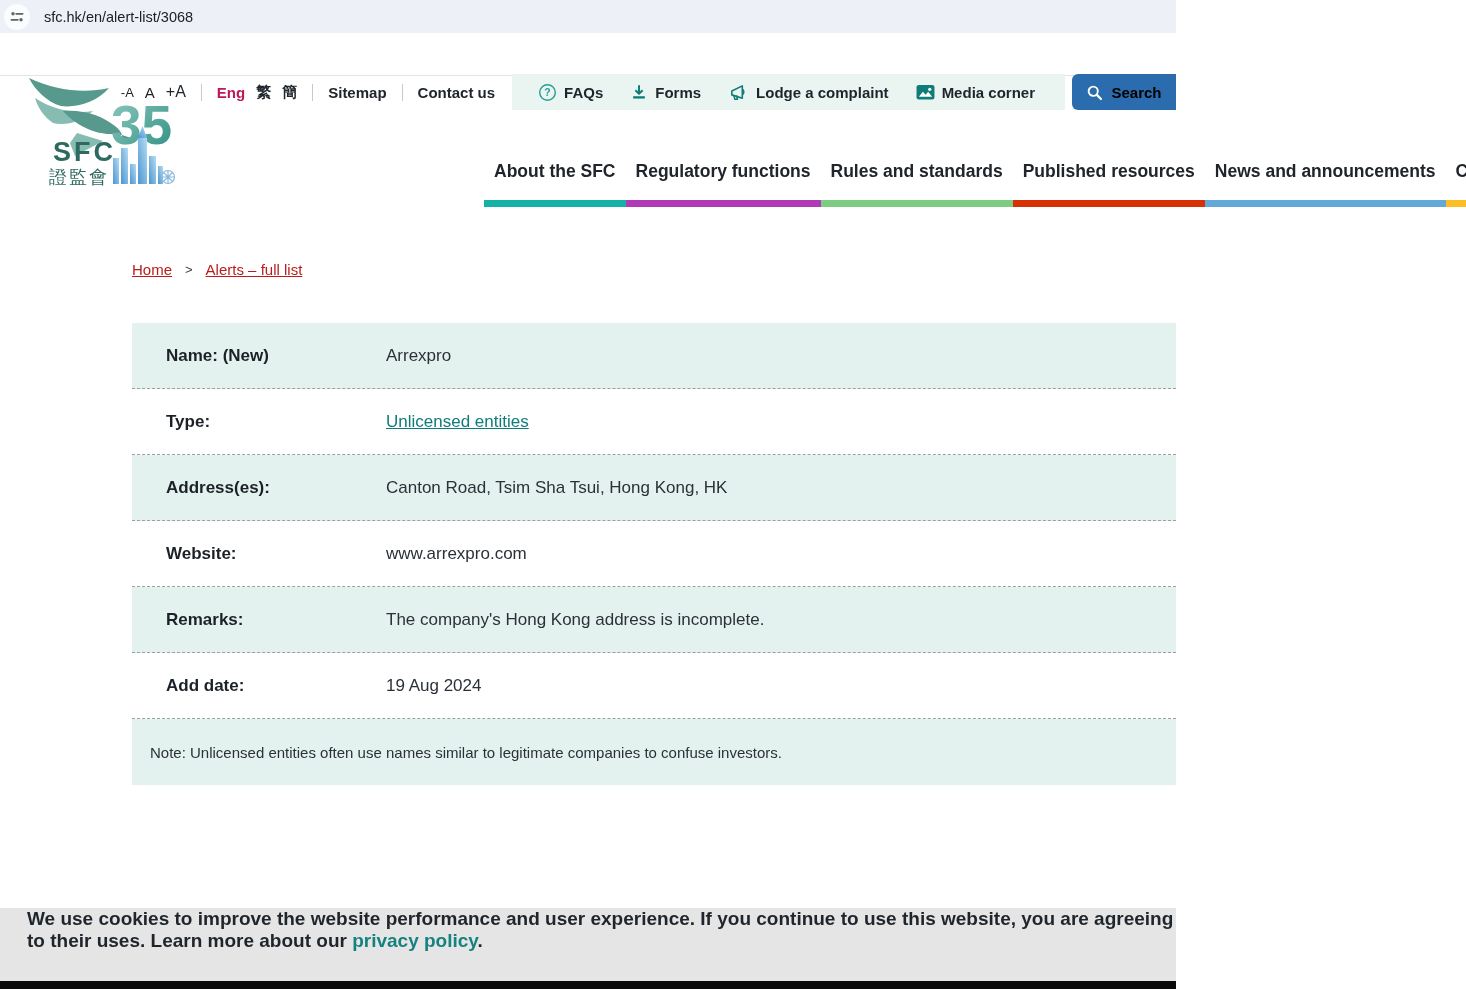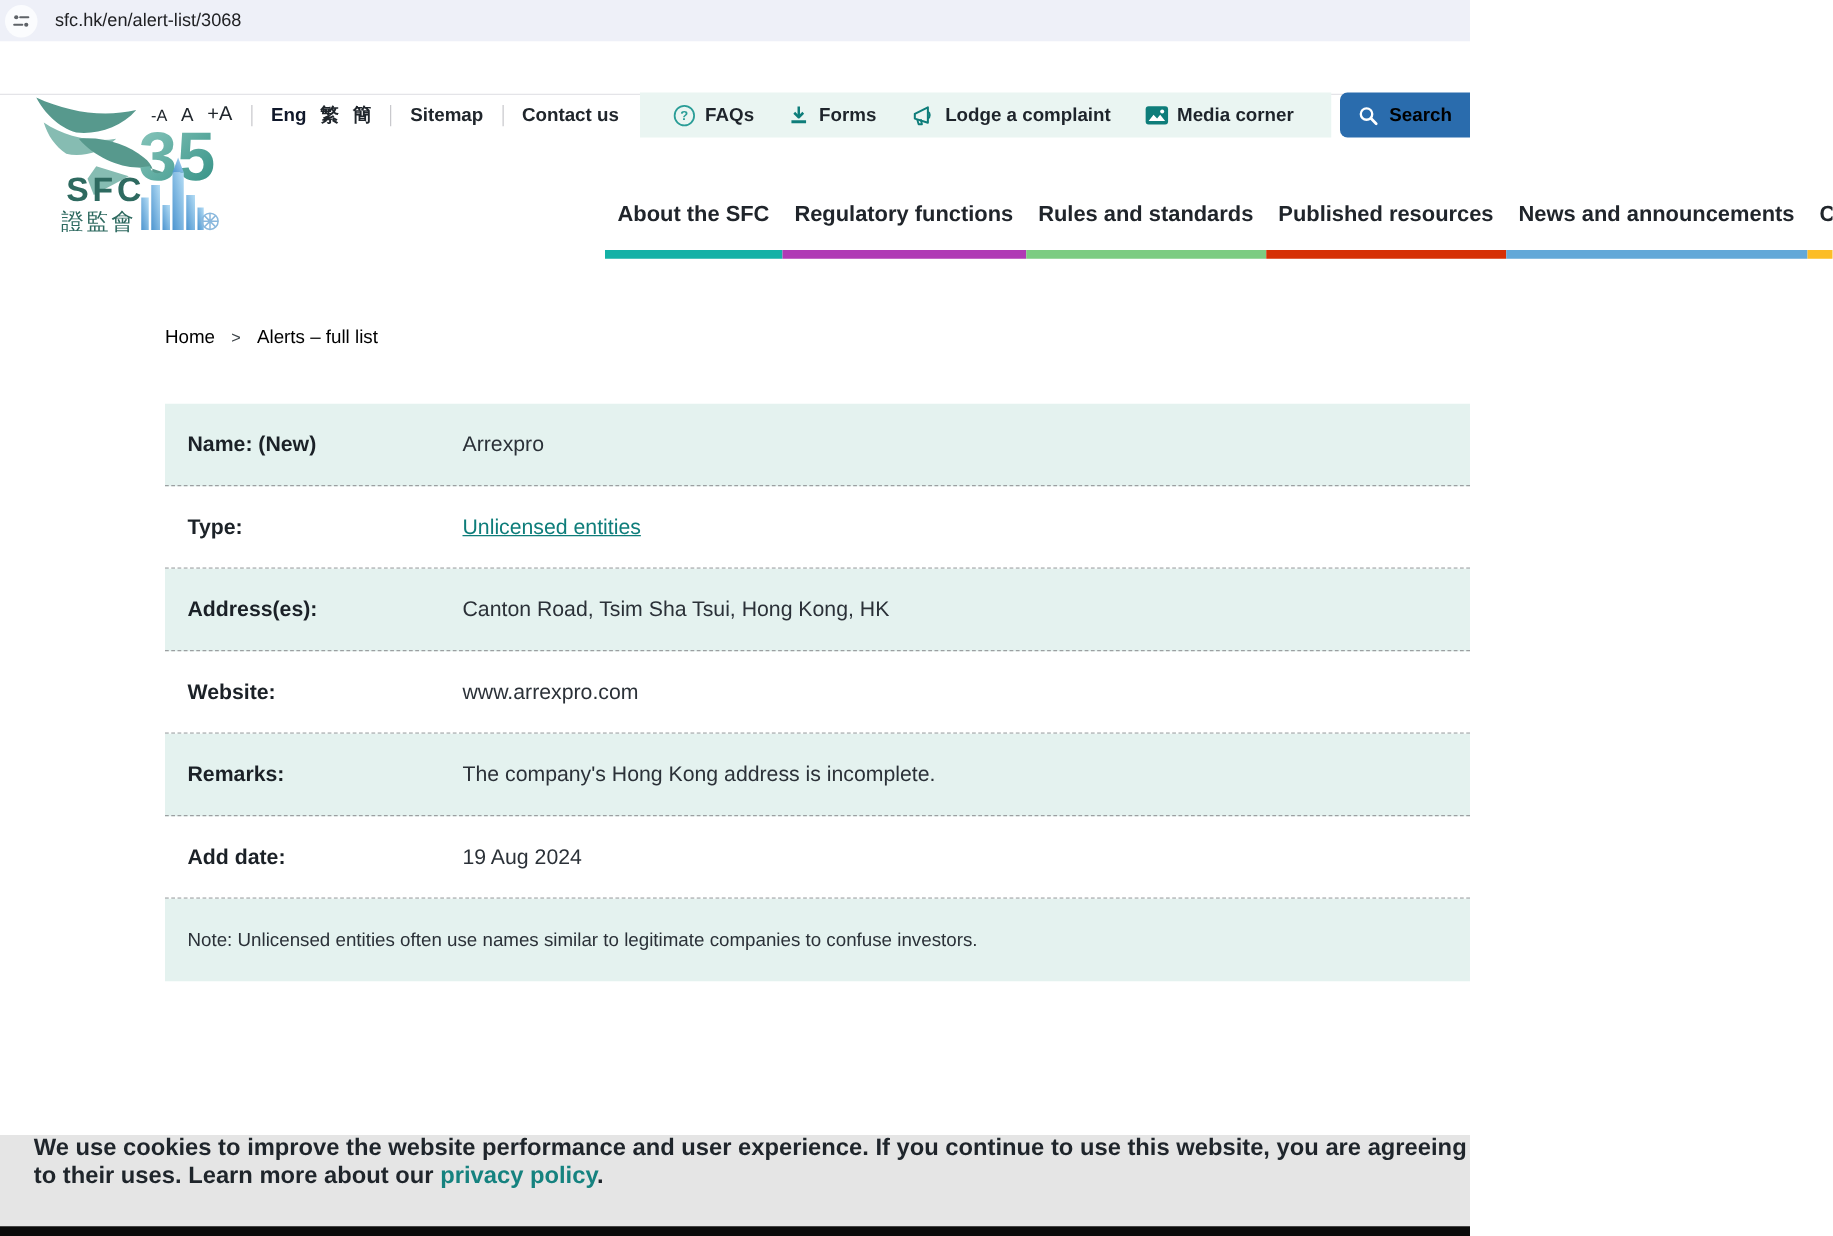--- a/index.html
+++ b/index.html
@@ -15,49 +15,49 @@
   .url-text { margin-left:14px; font-size:14.5px; color:#202124; }
 
   
   .header-line { position:absolute; top:75px; left:0; width:100%; height:1px; background:#e4e4e8; }
   .logo { position:absolute; top:76px; left:25px; width:152px; height:116px; }
 
   .utility-row { position:absolute; top:74px; right:0; height:36px; display:flex; align-items:stretch; }
   .util-left { display:flex; align-items:center; gap:11px; padding-right:17px; font-size:15px; color:#20262c; }
   .util-left .fs-ctl { color:#20262c; cursor:pointer; }
   .util-left .lang { font-weight:bold; cursor:pointer; }
-  .util-left .lang.active { color:#0f172a; font-weight:bold; }
+  .util-left .lang.active { color:#be185d; font-weight:bold; }
   .util-left .plain-link { font-weight:bold; cursor:pointer; }
   .divider { width:1px; height:17px; background:#c9c9cd; margin:0 4px; }
   .util-mint { display:flex; align-items:center; gap:27px; padding:0 30px 0 26px; background:#eaf5f2; }
   .quick-link { display:flex; align-items:center; gap:7px; font-size:15px; font-weight:bold;
                 color:#1e242b; cursor:pointer; white-space:nowrap; }
   .search-btn { width:104px; margin-left:7px; background:#2a6cad; color:#000000; border:none;
                 display:flex; align-items:center; justify-content:center; gap:8px;
                 font-size:15px; font-weight:bold; border-radius:6px 0 0 6px; cursor:pointer;
                 font-family:"Liberation Sans", sans-serif; }
 
   .main-nav { position:absolute; top:143px; left:484px; right:0; height:64px; display:flex; }
   .nav-item { display:flex; align-items:center; padding:0 10px; font-size:17.5px; font-weight:bold;
               color:#20252b; white-space:nowrap; border-bottom:7px solid transparent; cursor:pointer; }
   .nav-item:last-child { flex-grow:1; }
 
   
   .breadcrumb { position:absolute; top:261px; left:132px; font-size:15px; display:flex;
                 align-items:center; gap:13px; }
-  .breadcrumb a { color:#000000; cursor:pointer; }
+  .breadcrumb a { color:#b91c1c; text-decoration:underline; cursor:pointer; }
   .crumb-sep { color:#3d4449; font-size:13px; }
 
   
   .detail-table { position:absolute; top:323px; left:132px; right:0; }
   .detail-row { display:flex; align-items:center; height:66px;
                 border-bottom:1px dashed #9b9fa1; }
   .detail-row.mint { background:#e4f2ef; }
   .detail-row:last-child { border-bottom:none; }
-  .row-label { width:238px; padding-left:18px; font-size:17px; font-weight:bold; color:#1b2127; flex-shrink:0; }
+  .row-label { width:238px; padding-left:18px; font-size:17px; font-weight:bold; color:#1b2127; flex-shrink:0;margin-left:16px; }
   .row-value { font-size:17px; color:#2b3138; }
   .row-value a { color:#0e7d7a; text-decoration:underline; cursor:pointer; }
   .note-row { display:flex; align-items:center; height:66px; background:#e4f2ef;
               padding-left:18px; font-size:15px; color:#2b3138; }
 
   
   .cookie-banner { position:absolute; top:908px; left:0; width:100%; height:73px;
                    background:#e5e5e5; display:flex; padding-left:27px;
                    font-size:19px; font-weight:bold; color:#1f252b; }
   .cookie-banner a { color:#15827f; text-decoration:none; cursor:pointer; }

